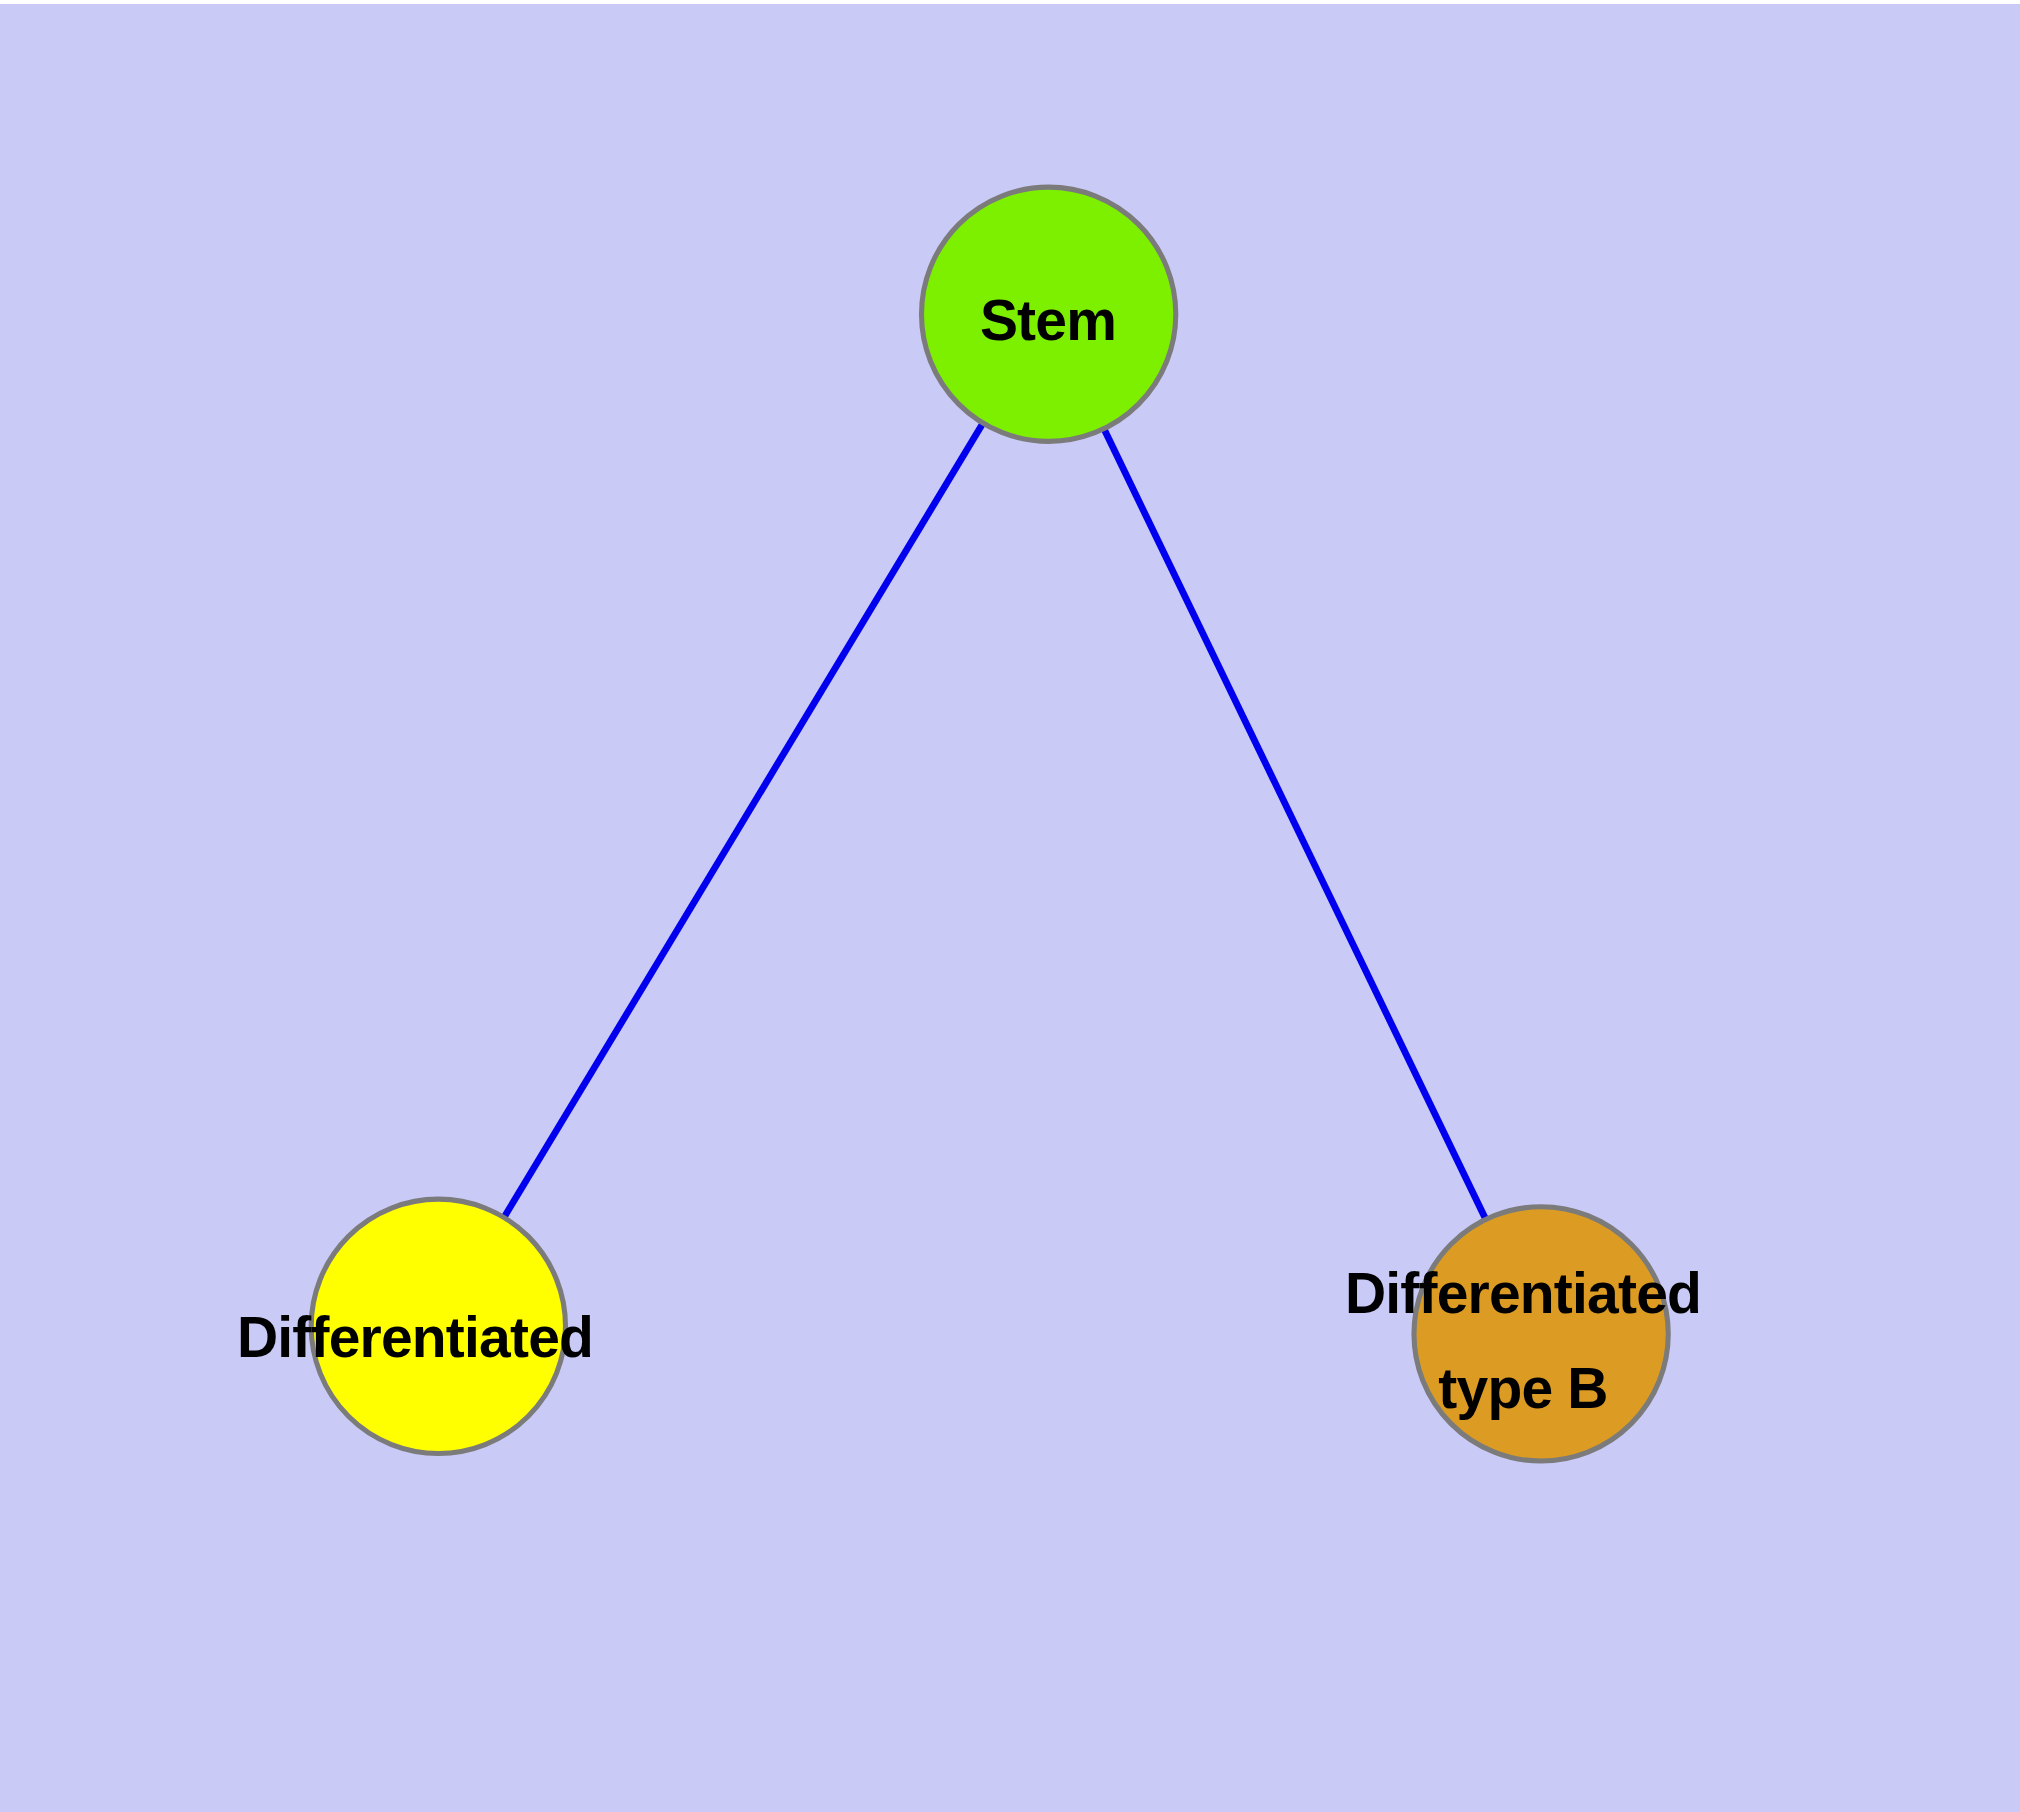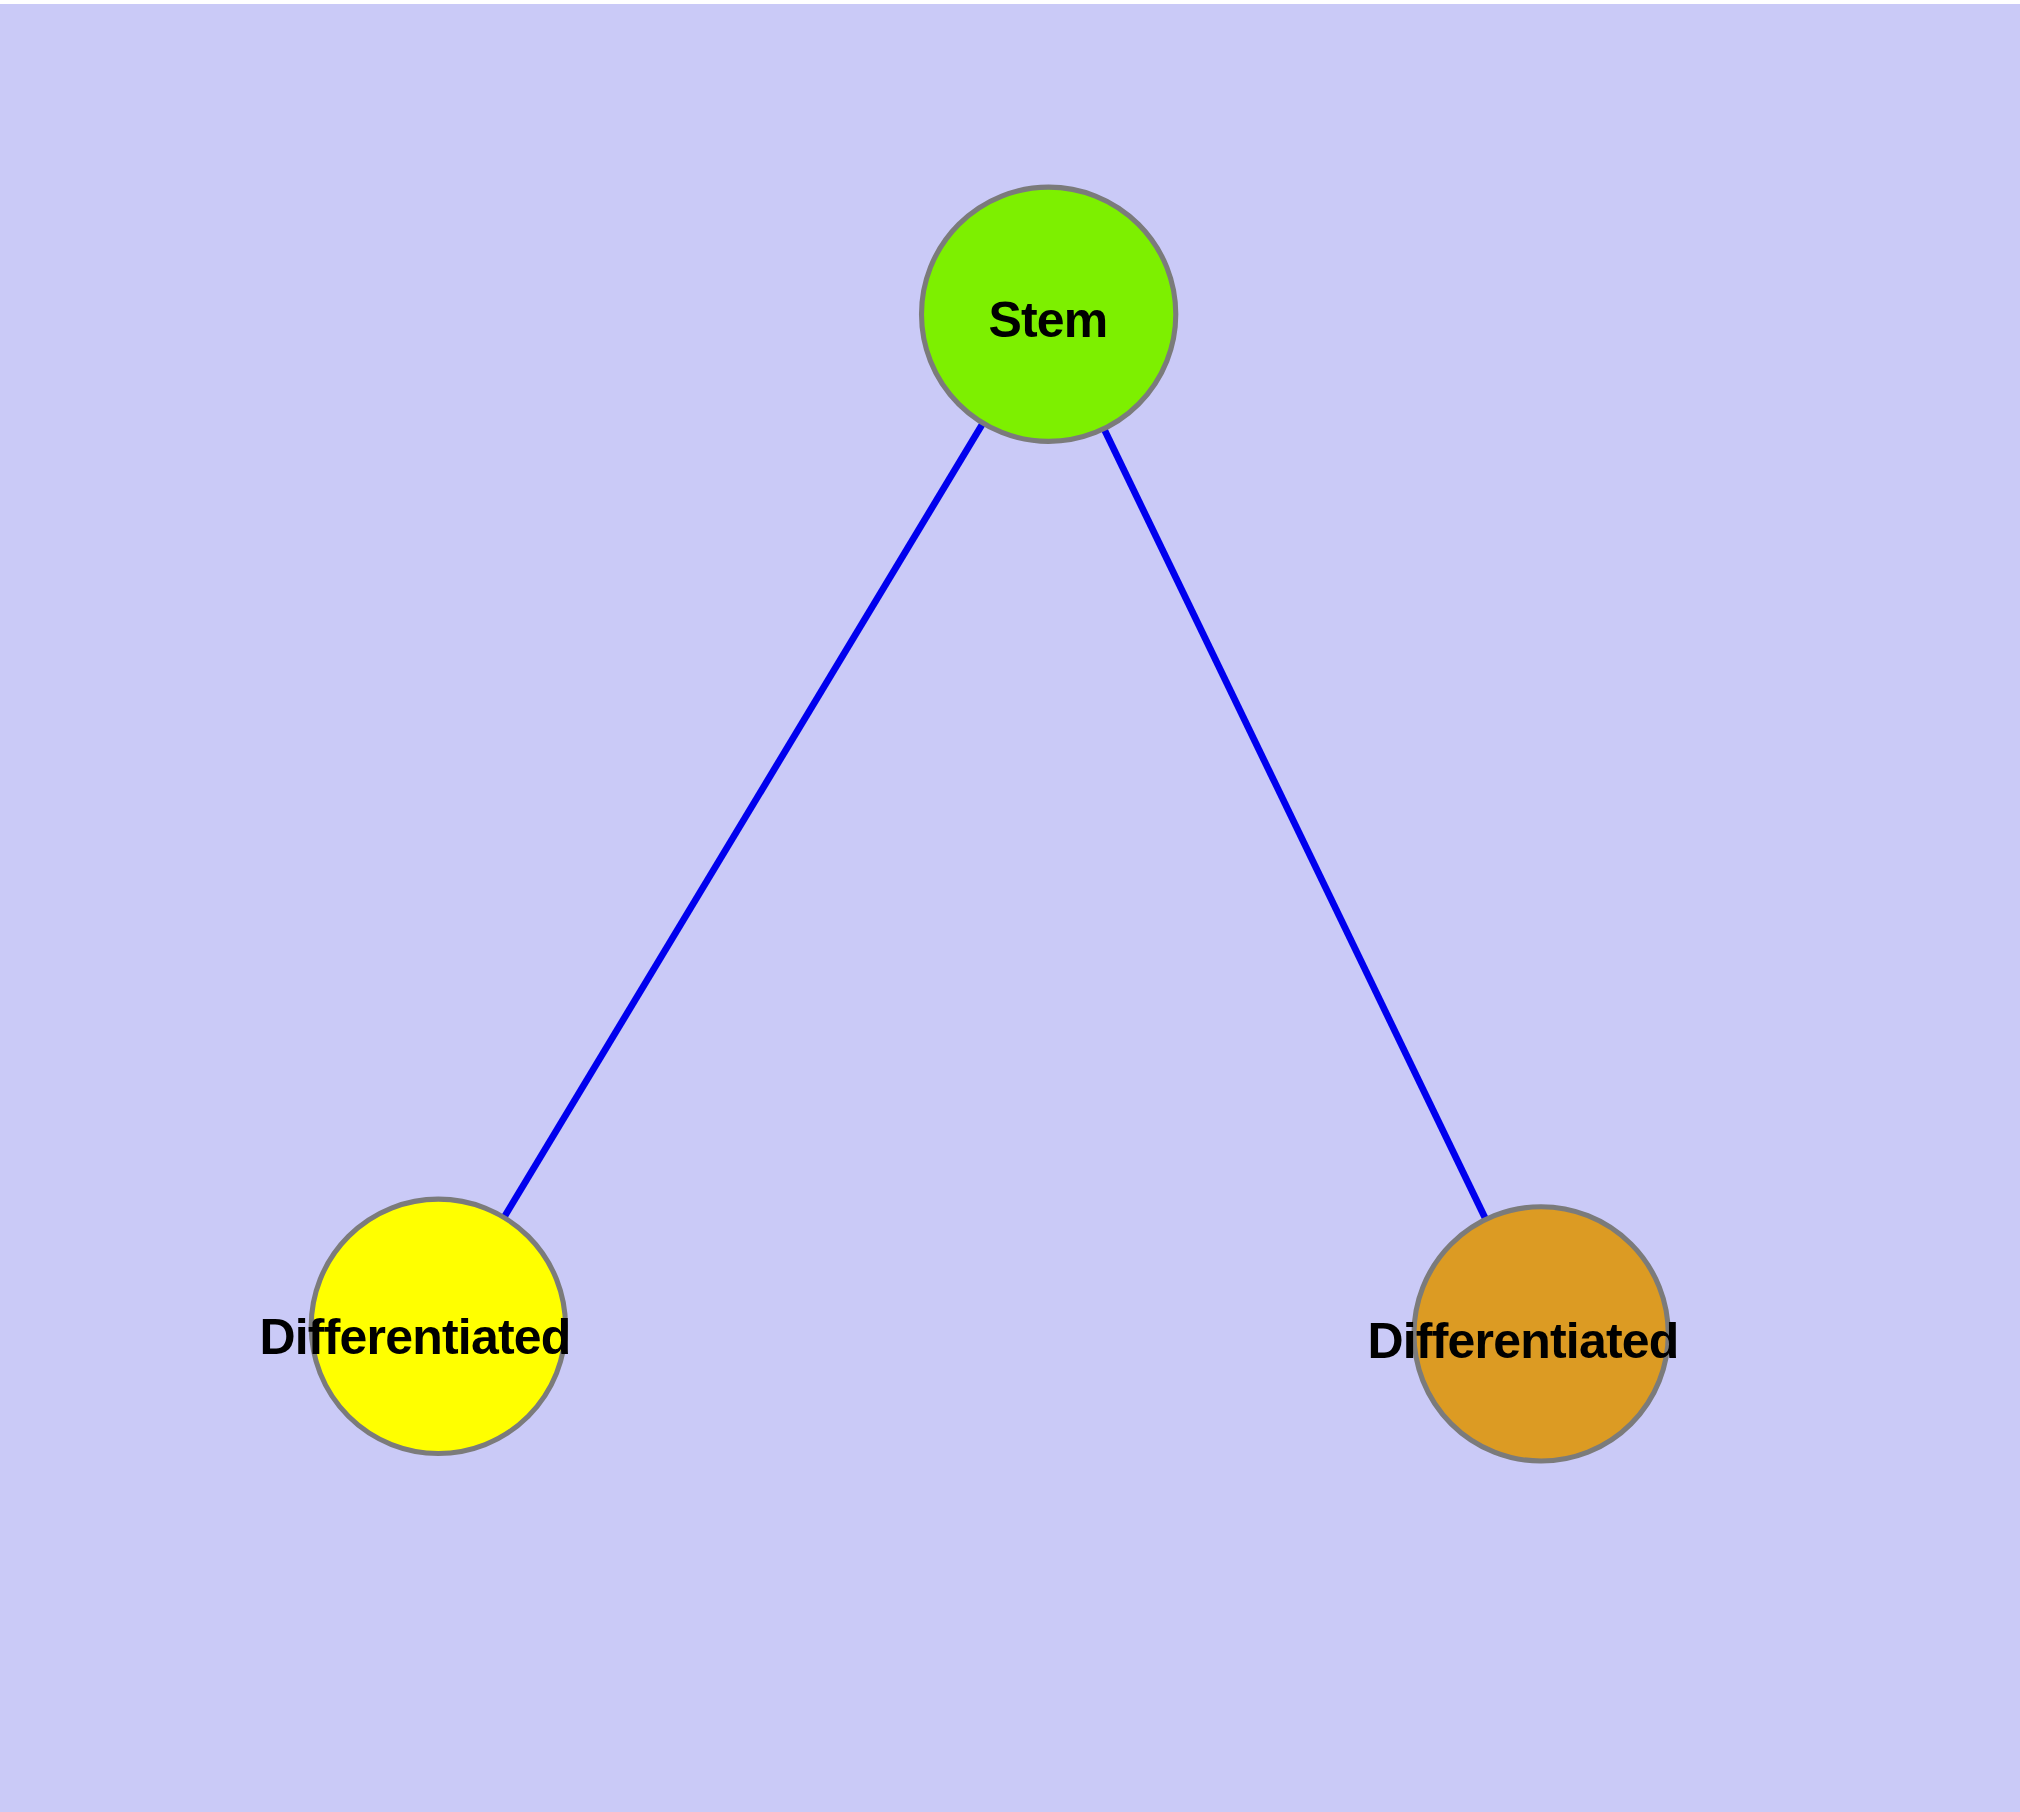--- a/index.html
+++ b/index.html
@@ -29,21 +29,21 @@
     left: 0;
     top: 0;
     width: 100%;
     height: 100%;
   }
   .node-label {
     position: absolute;
     transform: translate(-50%, -50%);
     text-align: center;
     font-weight: bold;
-    font-size: 50px;
+    font-size: 57px;
     line-height: 95px;
     color: #000000;
     white-space: nowrap;
     letter-spacing: -0.8px;
   }
 </style>
 </head>
 <body>
 
 <div class="stage">
@@ -62,17 +62,18 @@
     <div class="node-label" style="left: 1048px; top: 316px; color: rgb(0, 0, 0);">
       <span>Stem</span>
     </div>
 
     <div class="node-label" style="left: 415px; top: 1333px; color: rgb(0, 0, 0);">
       <div>Differentiated</div>
     </div>
 
     <div class="node-label" style="left: 1523px; top: 1337px; color: rgb(0, 0, 0);">
       <div>Differentiated</div>
+      <div>type B</div>
     </div>
 
   </div>
 </div>
 
 
 </body></html>

